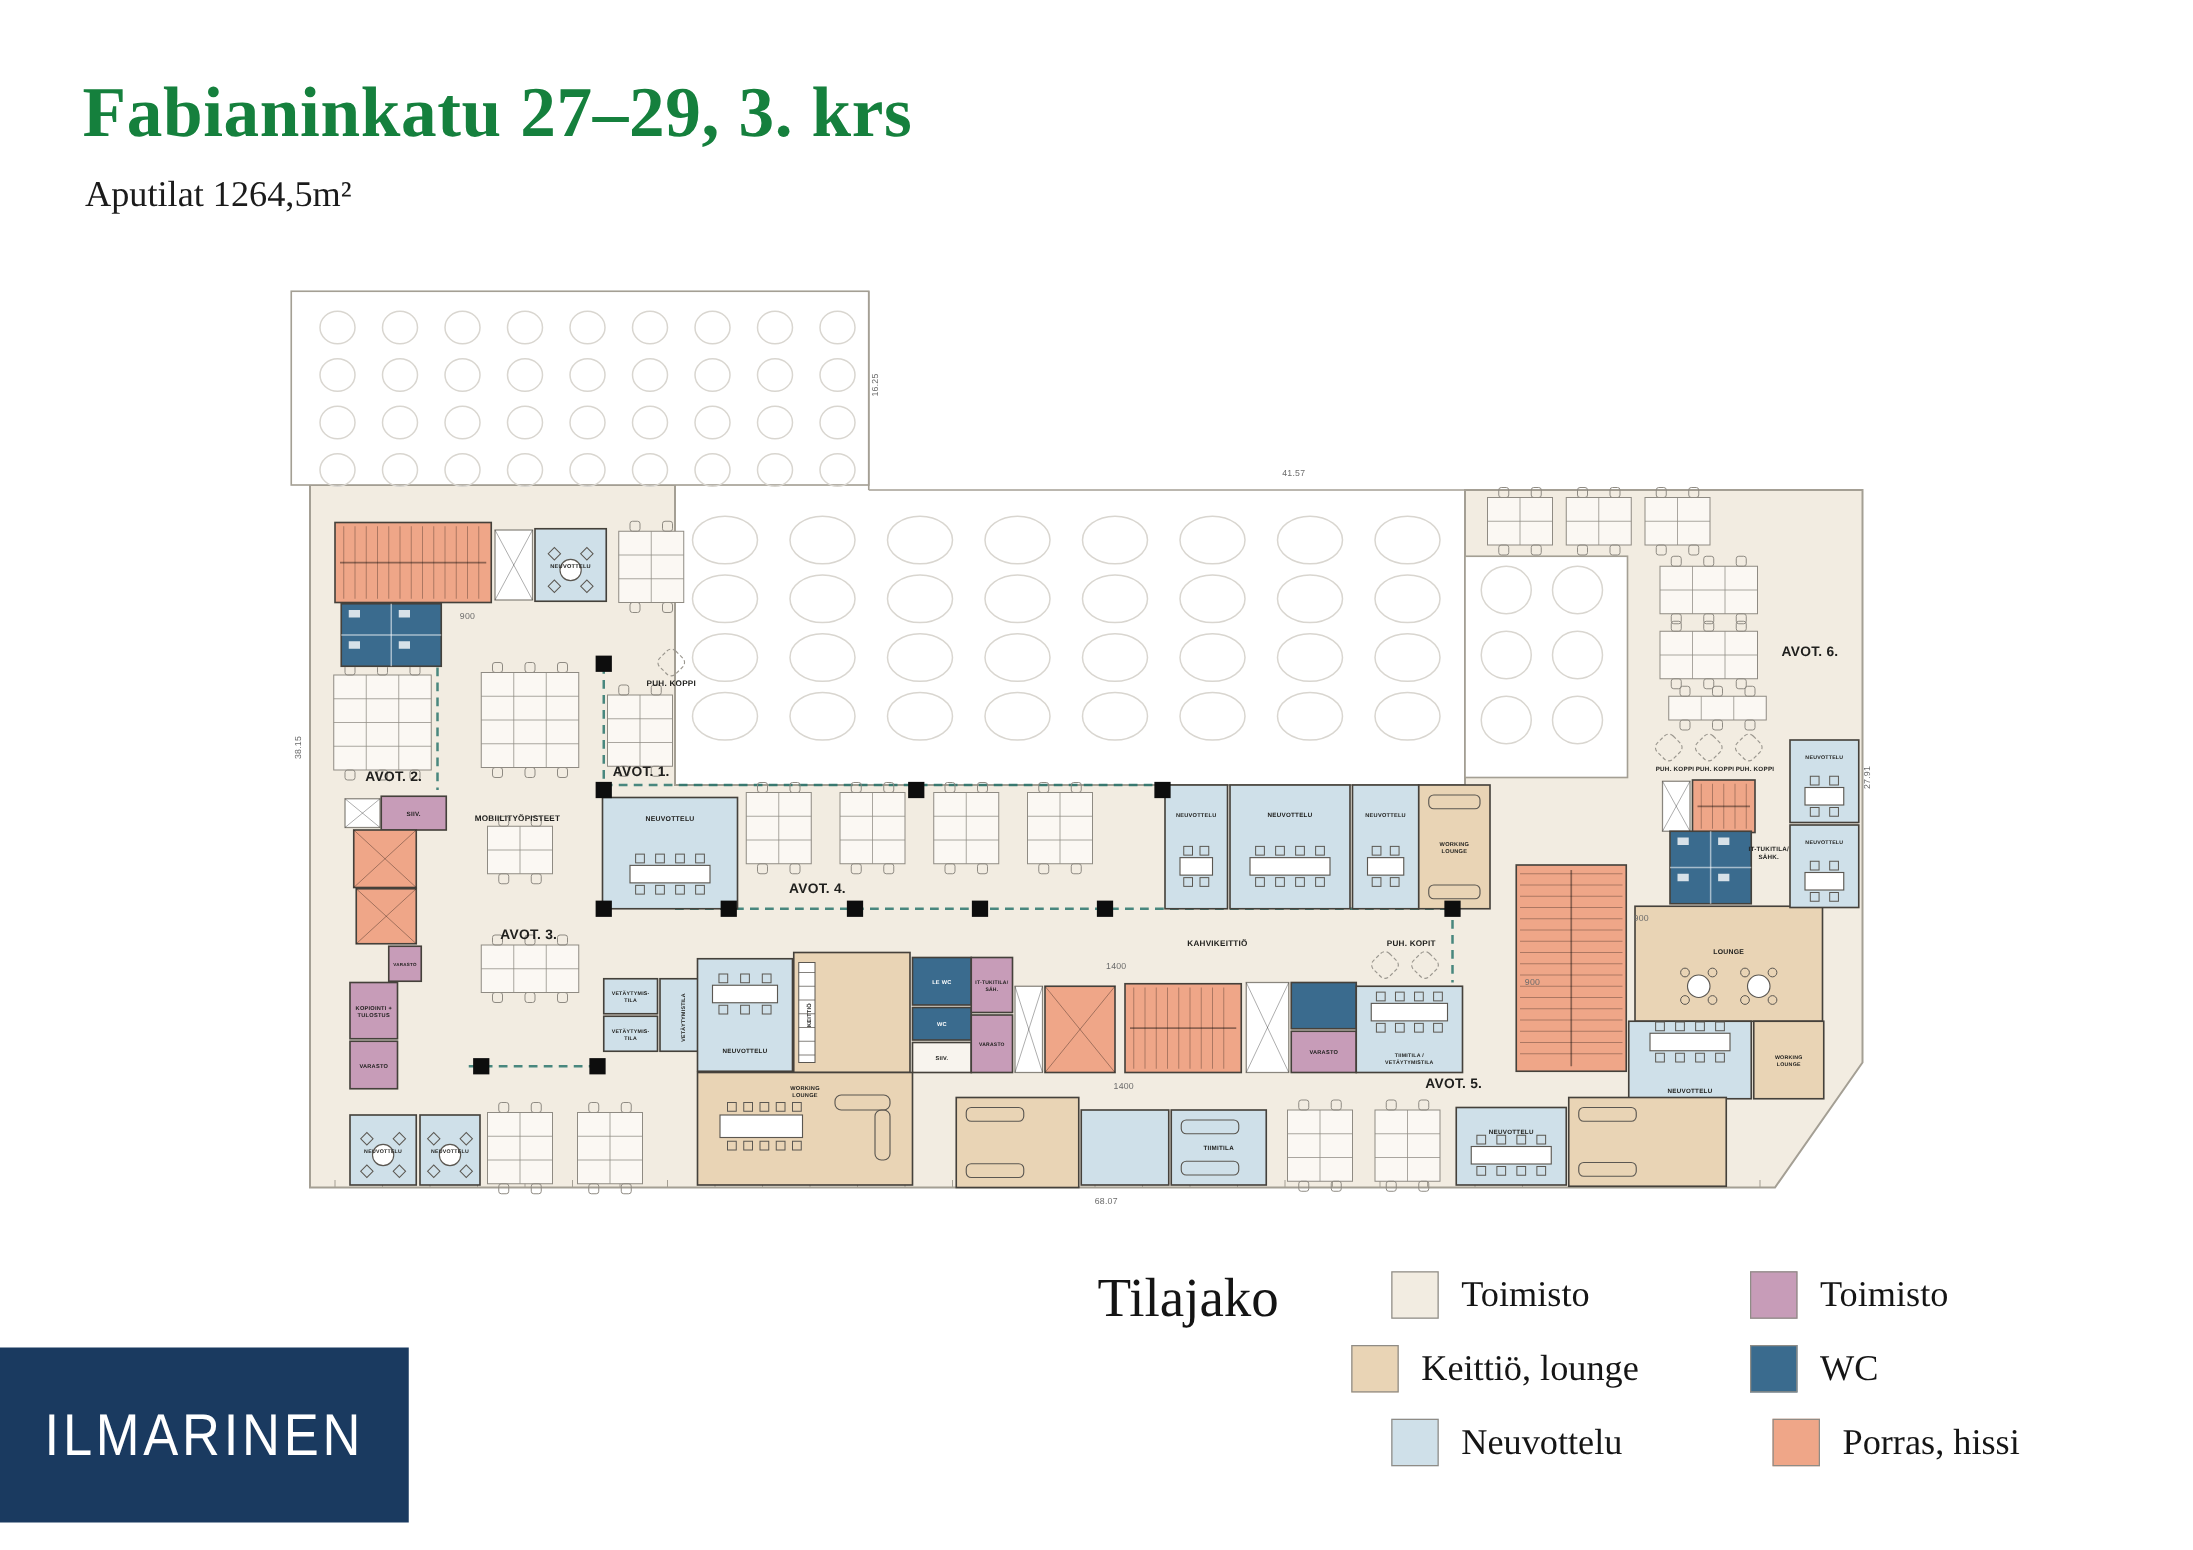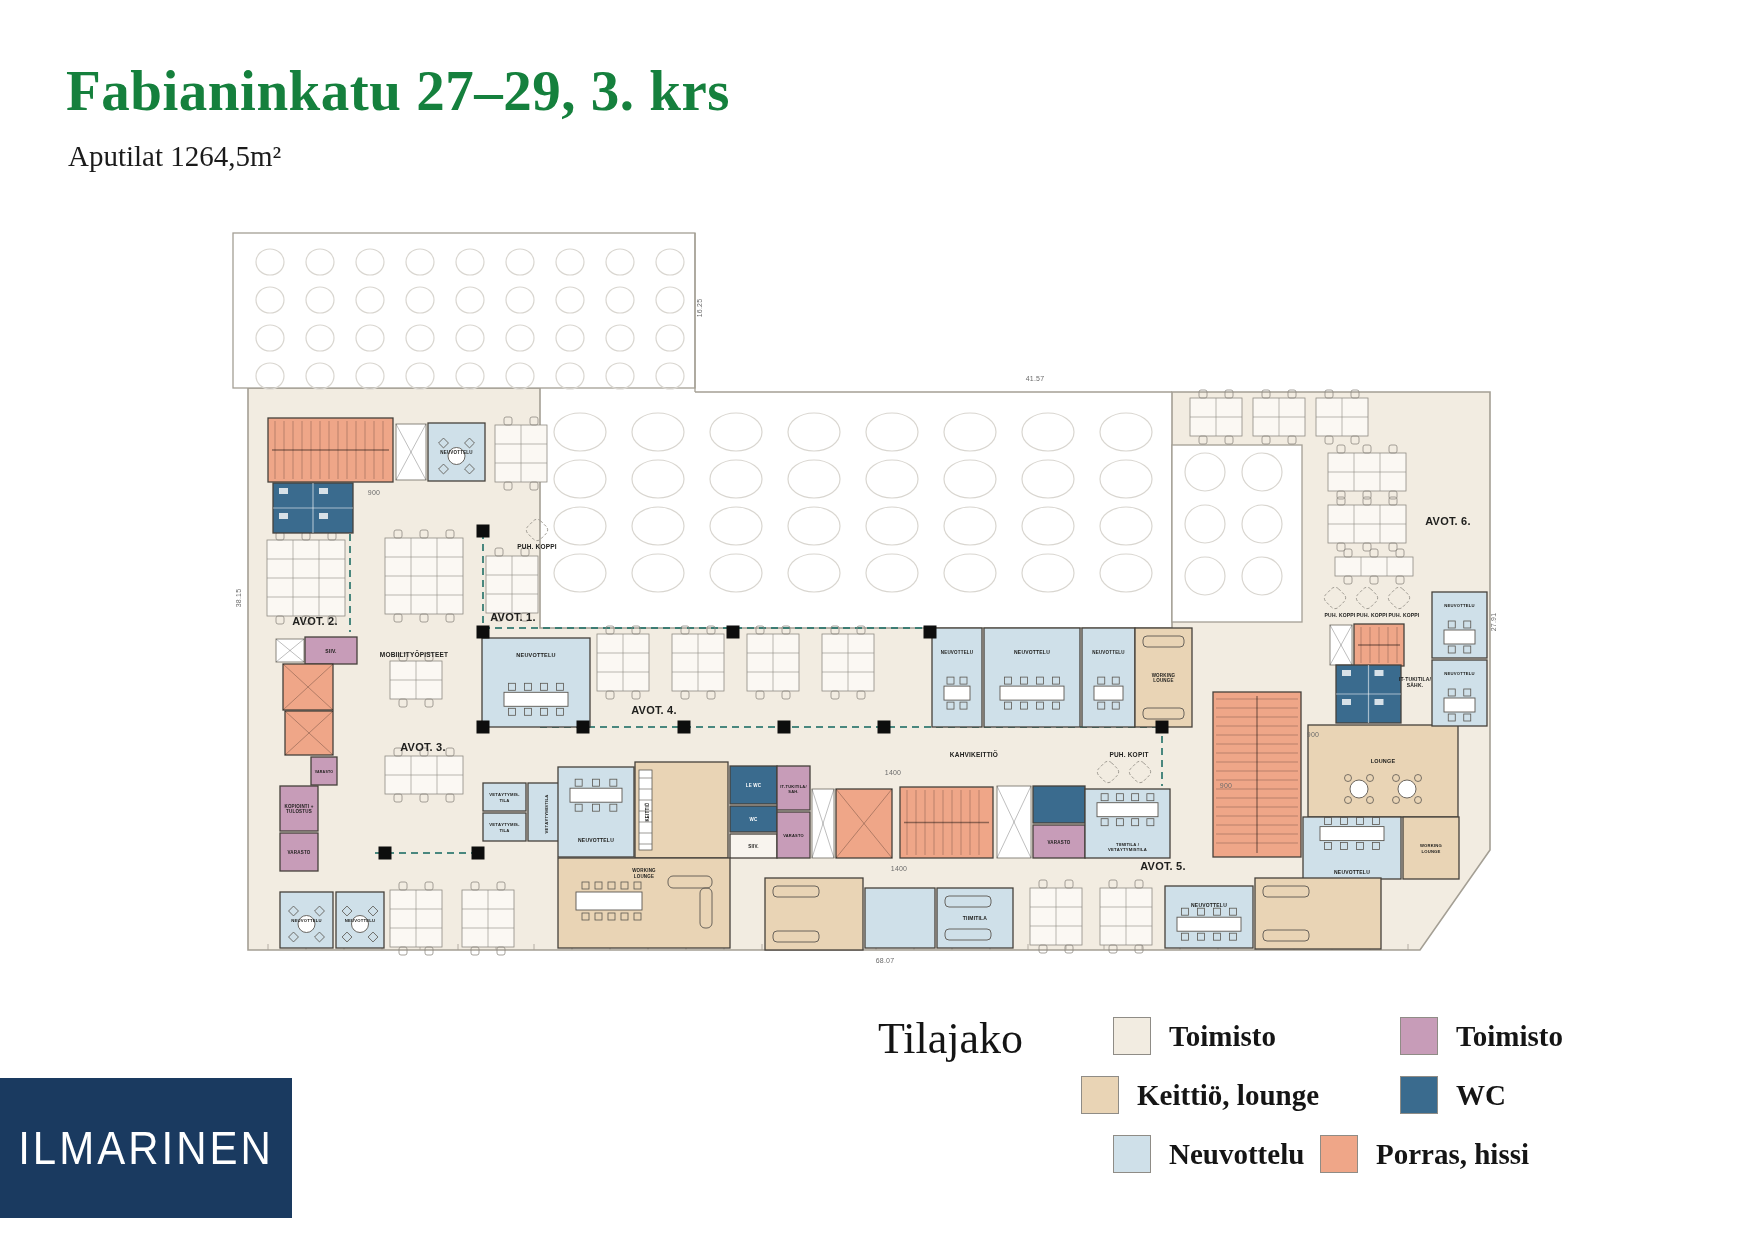--- a/index.html
+++ b/index.html
@@ -6,24 +6,24 @@
   body{width:1754px;height:1240px;background:#ffffff;position:relative;overflow:hidden;
        font-family:"Liberation Sans",sans-serif;}
   .title{position:absolute;left:66px;top:58px;margin:0;
          font-family:"Liberation Serif",serif;font-weight:700;font-size:57px;
          color:#15803d;letter-spacing:.5px;}
   .subtitle{position:absolute;left:68px;top:140px;margin:0;
             font-family:"Liberation Serif",serif;font-weight:400;font-size:29px;color:#1b1b1b;}
   #plan{position:absolute;left:0;top:0;}
   .legend-title{position:absolute;left:878px;top:1013px;
                 font-family:"Liberation Serif",serif;font-size:44px;color:#141414;}
-  .leg-item{position:absolute;display:flex;align-items:center;height:38px;font-weight:bold;}
+  .leg-item{position:absolute;display:flex;align-items:center;height:38px;}
   .leg-swatch{width:36px;height:36px;border:1px solid #8f8c86;flex:0 0 auto;}
   .leg-label{margin-left:18px;font-family:"Liberation Serif",serif;font-size:29px;color:#151515;white-space:nowrap;}
-  .logo{position:absolute;left:0;top:1078px;width:292px;height:140px;background:#1a3a60;
+  .logo{position:absolute;left:0;top:1078px;width:327px;height:140px;background:#1a3a60;
         display:flex;align-items:center;justify-content:center;}
   .logo span{color:#ffffff;font-family:"Liberation Sans",sans-serif;font-size:42px;
              letter-spacing:3px;font-weight:400;transform:scaleY(1.12);}
 </style>
 </head>
 <body>
 
 <h1 class="title">Fabianinkatu 27–29, 3. krs</h1>
 <p class="subtitle">Aputilat 1264,5m²</p>
 
@@ -812,21 +812,21 @@
       <span class="leg-label">Neuvottelu</span>
     </div>
     <div class="leg-item" style="left: 1400px; top: 1017px;">
       <div class="leg-swatch" style="background: rgb(199, 156, 184);"></div>
       <span class="leg-label">Toimisto</span>
     </div>
     <div class="leg-item" style="left: 1400px; top: 1076px;">
       <div class="leg-swatch" style="background: rgb(58, 107, 142);"></div>
       <span class="leg-label">WC</span>
     </div>
-    <div class="leg-item" style="left: 1320px; top: 1135px;">
+    <div class="leg-item" style="left: 1418px; top: 1135px;">
       <div class="leg-swatch" style="background: rgb(239, 166, 136);"></div>
       <span class="leg-label">Porras, hissi</span>
     </div>
   </div>
 
 <div class="logo">
   <span>ILMARINEN</span>
 </div>
 
 </body></html>

